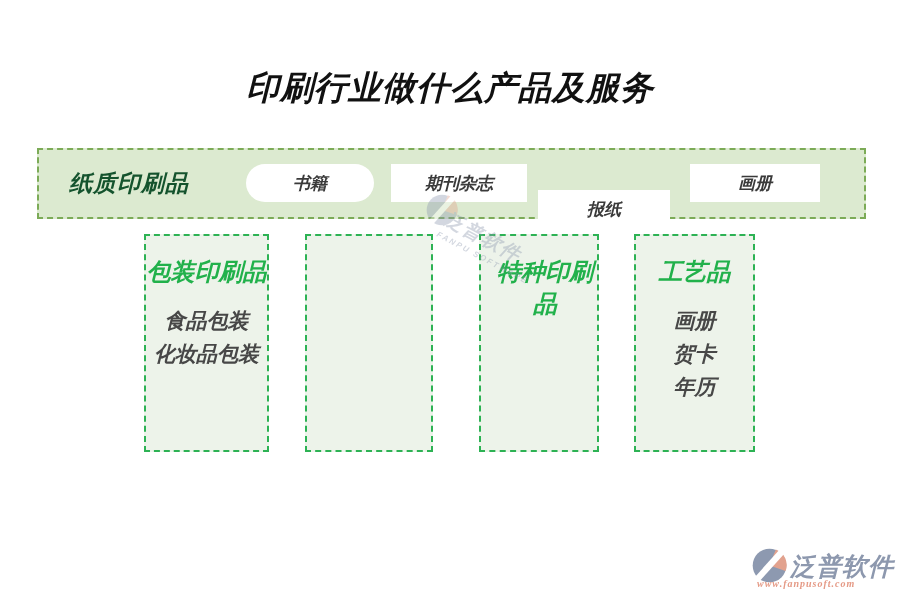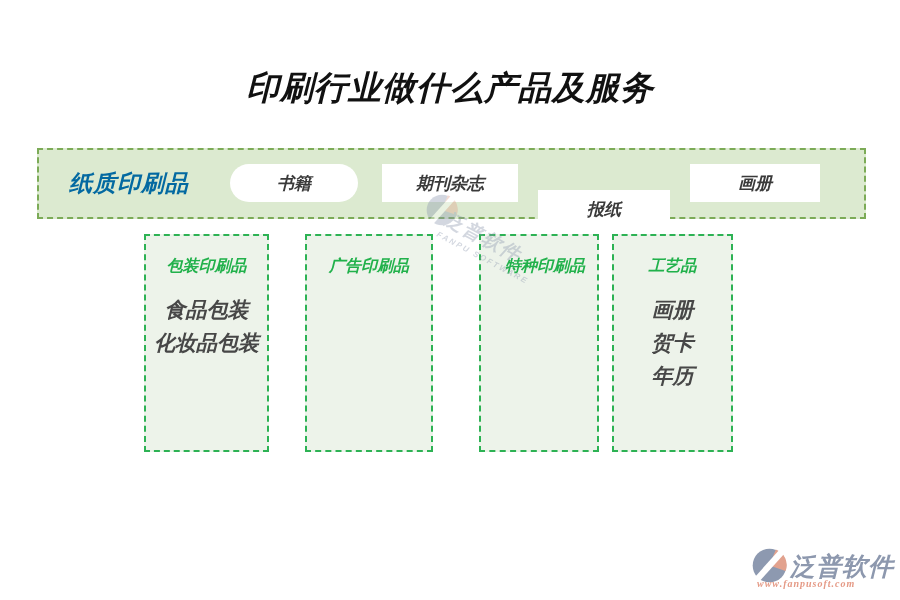--- a/index.html
+++ b/index.html
@@ -39,56 +39,56 @@
   }
   .band-label {
     position: absolute;
     left: 30px;
     top: 0;
     height: 100%;
     display: flex;
     align-items: center;
     font-size: 23px;
     font-weight: bold;
-    color: #0369a1;
+    color: #14532d;
     letter-spacing: 1px;
   }
   .band-item {
     position: absolute;
     top: 14px;
     height: 38px;
     background: #ffffff;
     display: flex;
     align-items: center;
     justify-content: center;
     font-size: 17px;
     font-weight: bold;
     color: #3a3a3a;
   }
-  .bi-0 { left: 191px; width: 128px; border-radius: 19px; }
-  .bi-1 { left: 343px; width: 136px; }
+  .bi-0 { left: 207px; width: 128px; border-radius: 19px; }
+  .bi-1 { left: 352px; width: 136px; }
   .bi-2 { left: 499px; width: 132px; margin-top: 26px; }
   .bi-3 { left: 651px; width: 130px; }
 
   
   .cat {
     position: absolute;
     top: 234px;
     height: 218px;
     background: #edf3ea;
     border: 2px dashed #2db254;
     text-align: center;
   }
   .cat-0 { left: 144px; width: 125px; }
   .cat-1 { left: 305px; width: 128px; }
   .cat-2 { left: 479px; width: 120px; padding-left: 12px; }
-  .cat-3 { left: 612px; width: 121px; }
+  .cat-3 { left: 634px; width: 121px; }
   .cat-heading {
     margin-top: 20px;
-    font-size: 16px;
+    font-size: 24px;
     font-weight: bold;
     color: #21b14b;
   }
   .cat-items { margin-top: 16px; }
   .cat-item {
     line-height: 33px;
     font-size: 21px;
     font-weight: bold;
     color: #474747;
   }
@@ -173,21 +173,20 @@
 
   <div class="cat cat-0">
     <div class="cat-heading">包装印刷品</div>
     <div class="cat-items">
       <div class="cat-item">食品包装</div>
       <div class="cat-item">化妆品包装</div>
     </div>
   </div>
 
   <div class="cat cat-1">
-    <div class="cat-heading">广告印刷品</div>
   </div>
 
   <div class="cat cat-2">
     <div class="cat-heading">特种印刷品</div>
   </div>
 
   <div class="cat cat-3">
     <div class="cat-heading">工艺品</div>
     <div class="cat-items">
       <div class="cat-item">画册</div>

